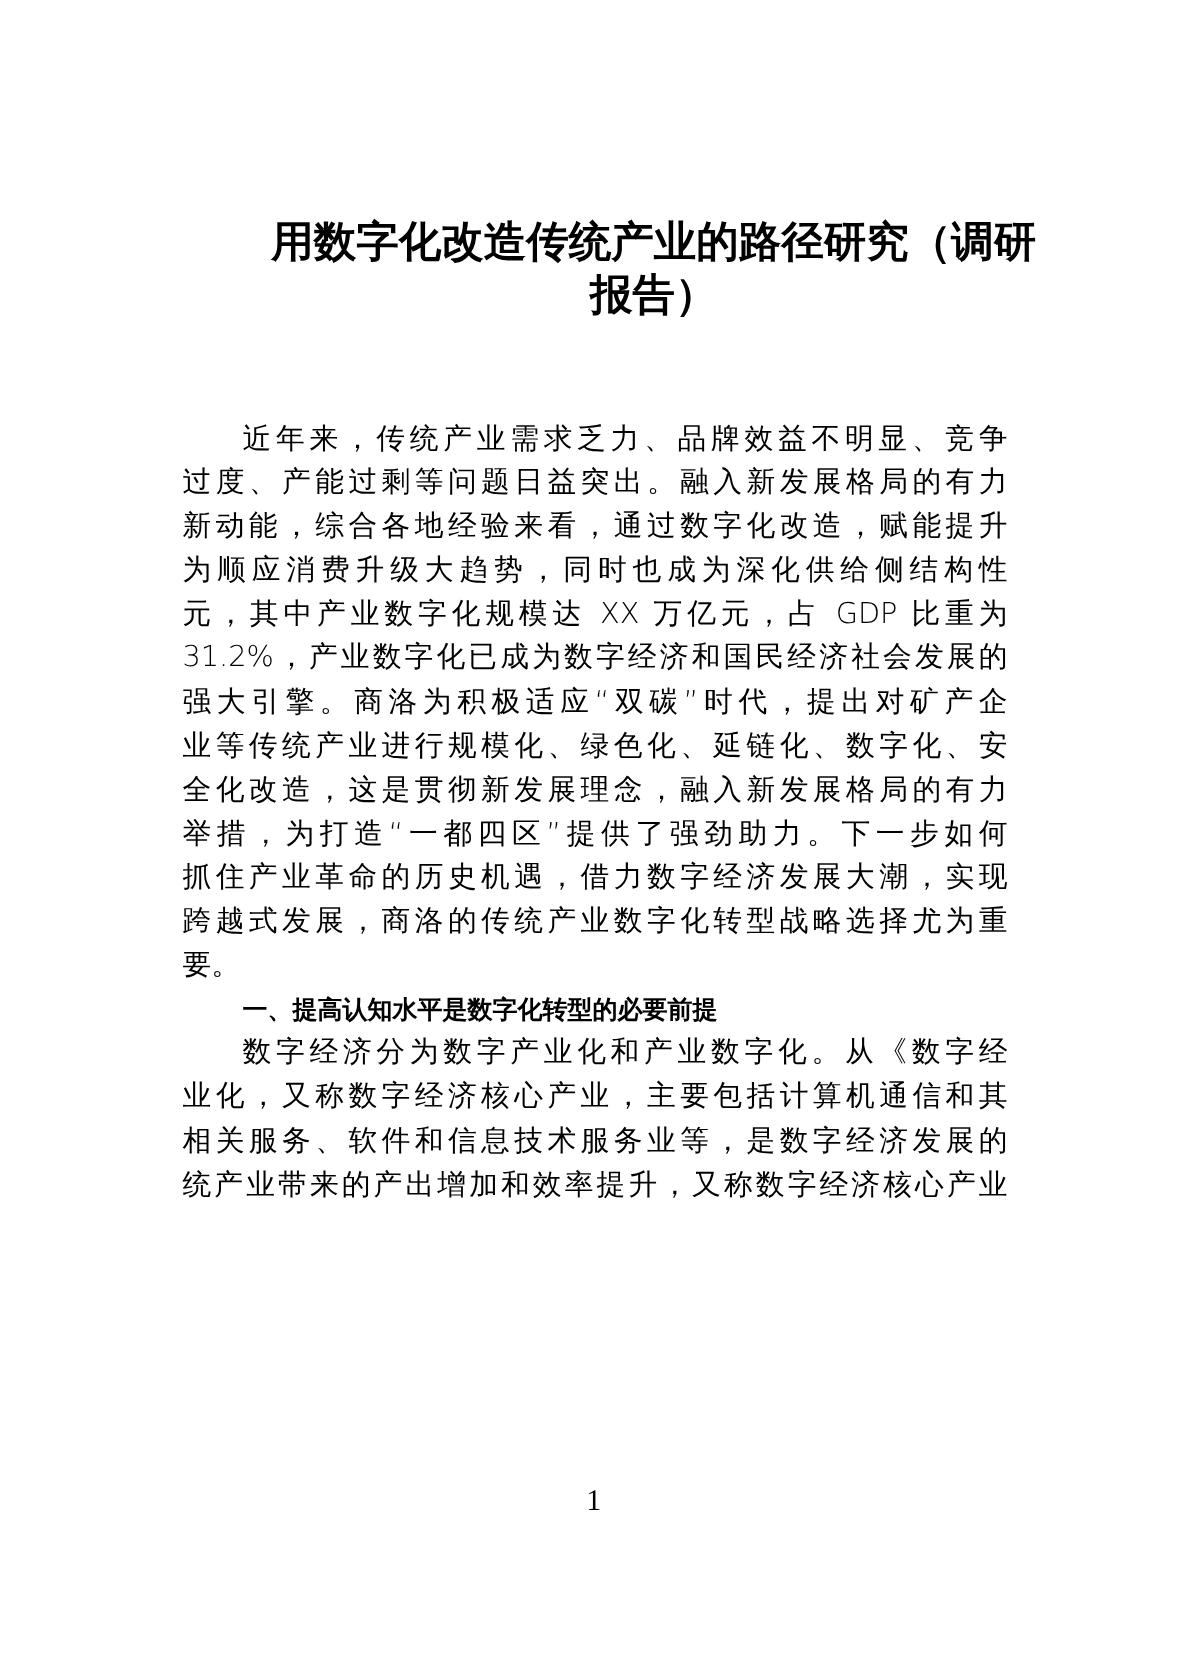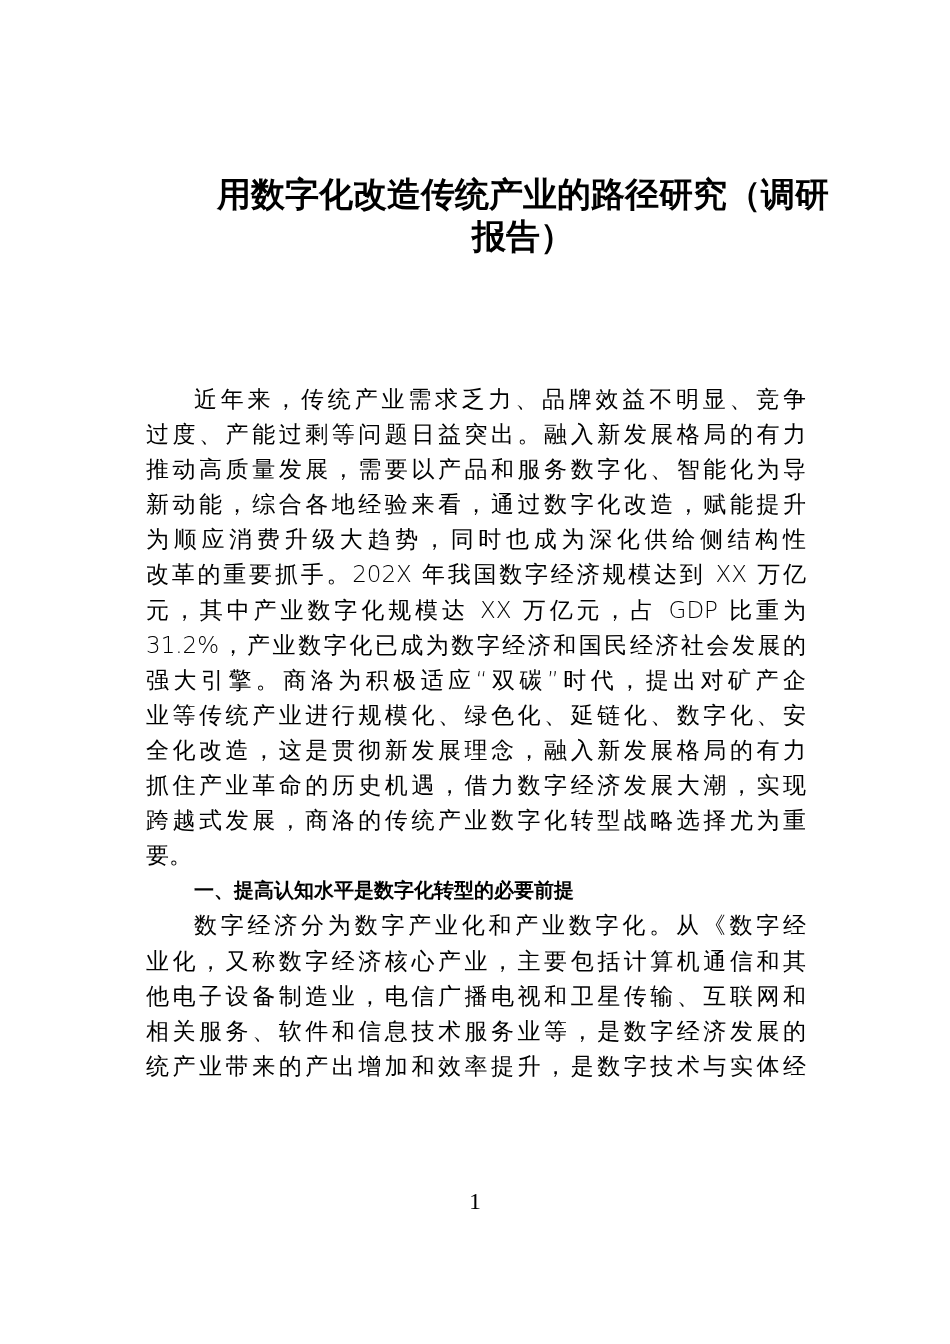--- a/index.html
+++ b/index.html
@@ -2,21 +2,21 @@
 <html><head>
 <meta charset="utf-8">
 <style>
   html, body { margin: 0; padding: 0; background: #ffffff; }
   body { width: 950px; height: 1344px; position: relative; overflow: hidden;
          font-family: "DejaVu Serif", "Liberation Serif", serif; color: #000; }
   .page { position: absolute; left: 0; top: 0; width: 950px; height: 1344px; background: #fff; }
   .title-line { position: absolute; left: 0; width: 950px; text-align: center;
                 font-family: "DejaVu Serif", serif; font-weight: bold; font-size: 34px;
                 letter-spacing: 0px; line-height: 40px; padding-left: 48px; }
-  .body { position: absolute; left: 146px; top: 334px; width: 660px; margin-top: 48px; }
+  .body { position: absolute; left: 146px; top: 334px; width: 660px; }
   .line { height: 35.1px; line-height: 35.1px; font-size: 23px; white-space: nowrap;
           text-align: justify; text-align-last: justify; font-family: "DejaVu Sans", sans-serif;
           font-weight: 300; letter-spacing: 0; }
   .line.last { text-align-last: left; }
   .line.indent { padding-left: 48px; }
   .line.heading { font-weight: bold; text-align-last: left; padding-left: 48px; font-size: 20px; }
   .page-number { position: absolute; left: 0; width: 950px; top: 1188px; text-align: center;
                  font-family: "Liberation Serif", serif; font-size: 24px; }
 </style>
 </head>
@@ -24,39 +24,37 @@
 
 <div class="page">
   <div class="title-line" style="top:174px;">用数字化改造传统产业的路径研究（调研</div>
   <div class="title-line" style="top:216px;">报告）</div>
 
   <div class="body">
 
     <div>
       <div class="line indent">近年来，传统产业需求乏力、品牌效益不明显、竞争</div>
       <div class="line">过度、产能过剩等问题日益突出。融入新发展格局的有力</div>
-      <div class="line">推动高质量发展，需要以产品和服务数字化、智能化为导</div>
       <div class="line">新动能，综合各地经验来看，通过数字化改造，赋能提升</div>
       <div class="line">为顺应消费升级大趋势，同时也成为深化供给侧结构性</div>
-      <div class="line">改革的重要抓手。202X 年我国数字经济规模达到 XX 万亿</div>
       <div class="line">元，其中产业数字化规模达 XX 万亿元，占 GDP 比重为</div>
       <div class="line">31.2%，产业数字化已成为数字经济和国民经济社会发展的</div>
       <div class="line">强大引擎。商洛为积极适应“双碳”时代，提出对矿产企</div>
       <div class="line">业等传统产业进行规模化、绿色化、延链化、数字化、安</div>
       <div class="line">全化改造，这是贯彻新发展理念，融入新发展格局的有力</div>
+      <div class="line">举措，为打造“一都四区”提供了强劲助力。下一步如何</div>
       <div class="line">抓住产业革命的历史机遇，借力数字经济发展大潮，实现</div>
       <div class="line">跨越式发展，商洛的传统产业数字化转型战略选择尤为重</div>
       <div class="line last">要。</div>
     </div>
 
     <div class="line heading">一、提高认知水平是数字化转型的必要前提</div>
 
     <div>
       <div class="line indent">数字经济分为数字产业化和产业数字化。从《数字经</div>
       <div class="line">业化，又称数字经济核心产业，主要包括计算机通信和其</div>
-      <div class="line">他电子设备制造业，电信广播电视和卫星传输、互联网和</div>
       <div class="line">相关服务、软件和信息技术服务业等，是数字经济发展的</div>
-      <div class="line">统产业带来的产出增加和效率提升，是数字技术与实体经</div>
+      <div class="line">统产业带来的产出增加和效率提升，又称数字经济核心产业</div>
     </div>
   </div>
 
   <div class="page-number">1</div>
 </div>
 
 </body></html>

